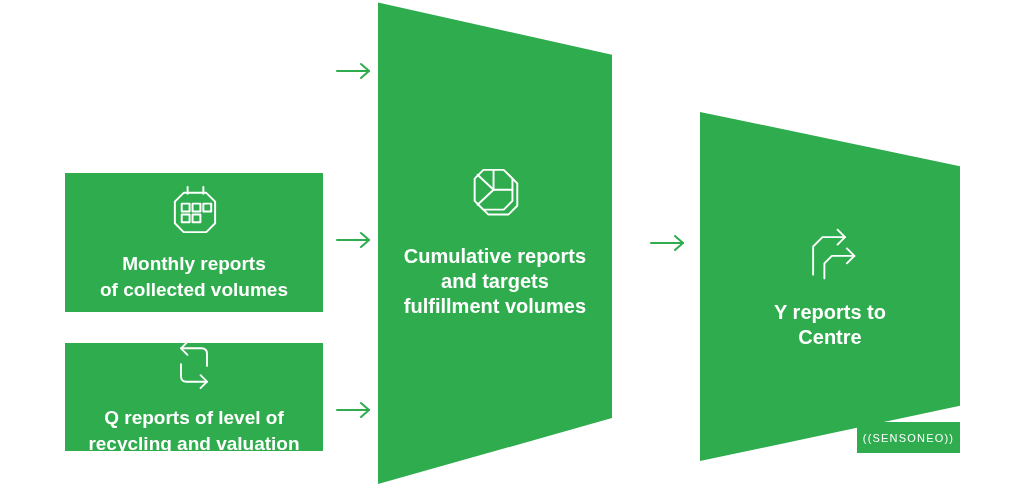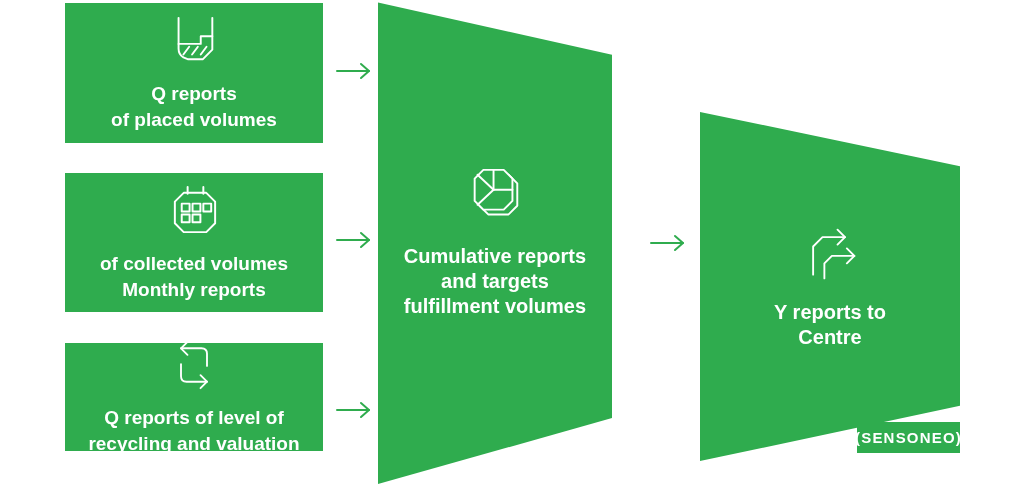--- a/index.html
+++ b/index.html
@@ -25,59 +25,44 @@
   .funnel-right { left:700px; width:260px;
     clip-path:polygon(0% 14%, 100% 25.2%, 100% 74.6%, 0% 86%);margin-top:44px; }
 
   .flow-arrow { position:absolute; line-height:0; color:var(--green); }
   .icon svg { stroke:var(--white); fill:none; stroke-width:2; }
   .flow-arrow svg { stroke:currentColor; fill:none; stroke-width:2; }
   .fill-green { fill:var(--green); }
 
   .brand-badge { position:absolute; left:857px; top:422px; width:103px; height:31px;
     background:var(--green); display:flex; align-items:center; justify-content:center; }
-  .brand-badge span { color:var(--white); font-size:15px; font-weight:700; letter-spacing:1.2px; }
+  .brand-badge span { color:var(--white); font-size:11px; font-weight:400; letter-spacing:1.2px; }
 </style>
 </head>
 <body>
 
 <div class="canvas">
 
-  <div class="source-box" style="top:3px; height:140px;">
-    <span class="icon">
-      <svg width="54" height="54" viewBox="0 0 56 56" stroke-linecap="round" stroke-linejoin="round">
-        <path d="M 12,4 L 12,36 Q 12,42 17,45 L 22,47 L 37,47 L 47,37 L 47,4"></path>
-        <path d="M 12,31 L 35,31 L 35,23 L 47,23"></path>
-        <path d="M 17,42 L 23,34"></path>
-        <path d="M 26,42 L 32,34"></path>
-        <path d="M 35,42 L 41,34"></path>
-      </svg>
-    </span>
-    <div class="label">
-      <div>Q reports</div>
-      <div>of placed volumes</div>
-    </div>
-  </div>
 
   <div class="source-box" style="top:173px; height:139px;">
     <span class="icon">
       <svg width="55" height="55" viewBox="0 0 56 56" stroke-linecap="round" stroke-linejoin="round">
         <path d="M 21,4 L 21,11"></path>
         <path d="M 37,4 L 37,11"></path>
         <path d="M 17,10 L 40,10 L 49,19 L 49,41 L 40,50 L 17,50 L 8,41 L 8,19 Z"></path>
         <rect x="15" y="21" width="8" height="8"></rect>
         <rect x="26" y="21" width="8" height="8"></rect>
         <rect x="37" y="21" width="8" height="8"></rect>
         <rect x="15" y="32" width="8" height="8"></rect>
         <rect x="26" y="32" width="8" height="8"></rect>
       </svg>
     </span>
     <div class="label">
+      <div>Monthly reports</div>
       <div>of collected volumes</div>
-      <div>Monthly reports</div>
     </div>
   </div>
 
   <div class="source-box" style="top:343px; height:108px;">
     <span class="icon">
       <svg width="52" height="54" viewBox="0 0 56 56" stroke-linecap="round" stroke-linejoin="round">
         <path d="M 14,10 L 36,10 Q 42,10 42,16 L 42,29"></path>
         <path d="M 21,3 L 14,10 L 21,17"></path>
         <path d="M 42,46 L 20,46 Q 14,46 14,40 L 14,27"></path>
         <path d="M 35,39 L 42,46 L 35,53"></path>

